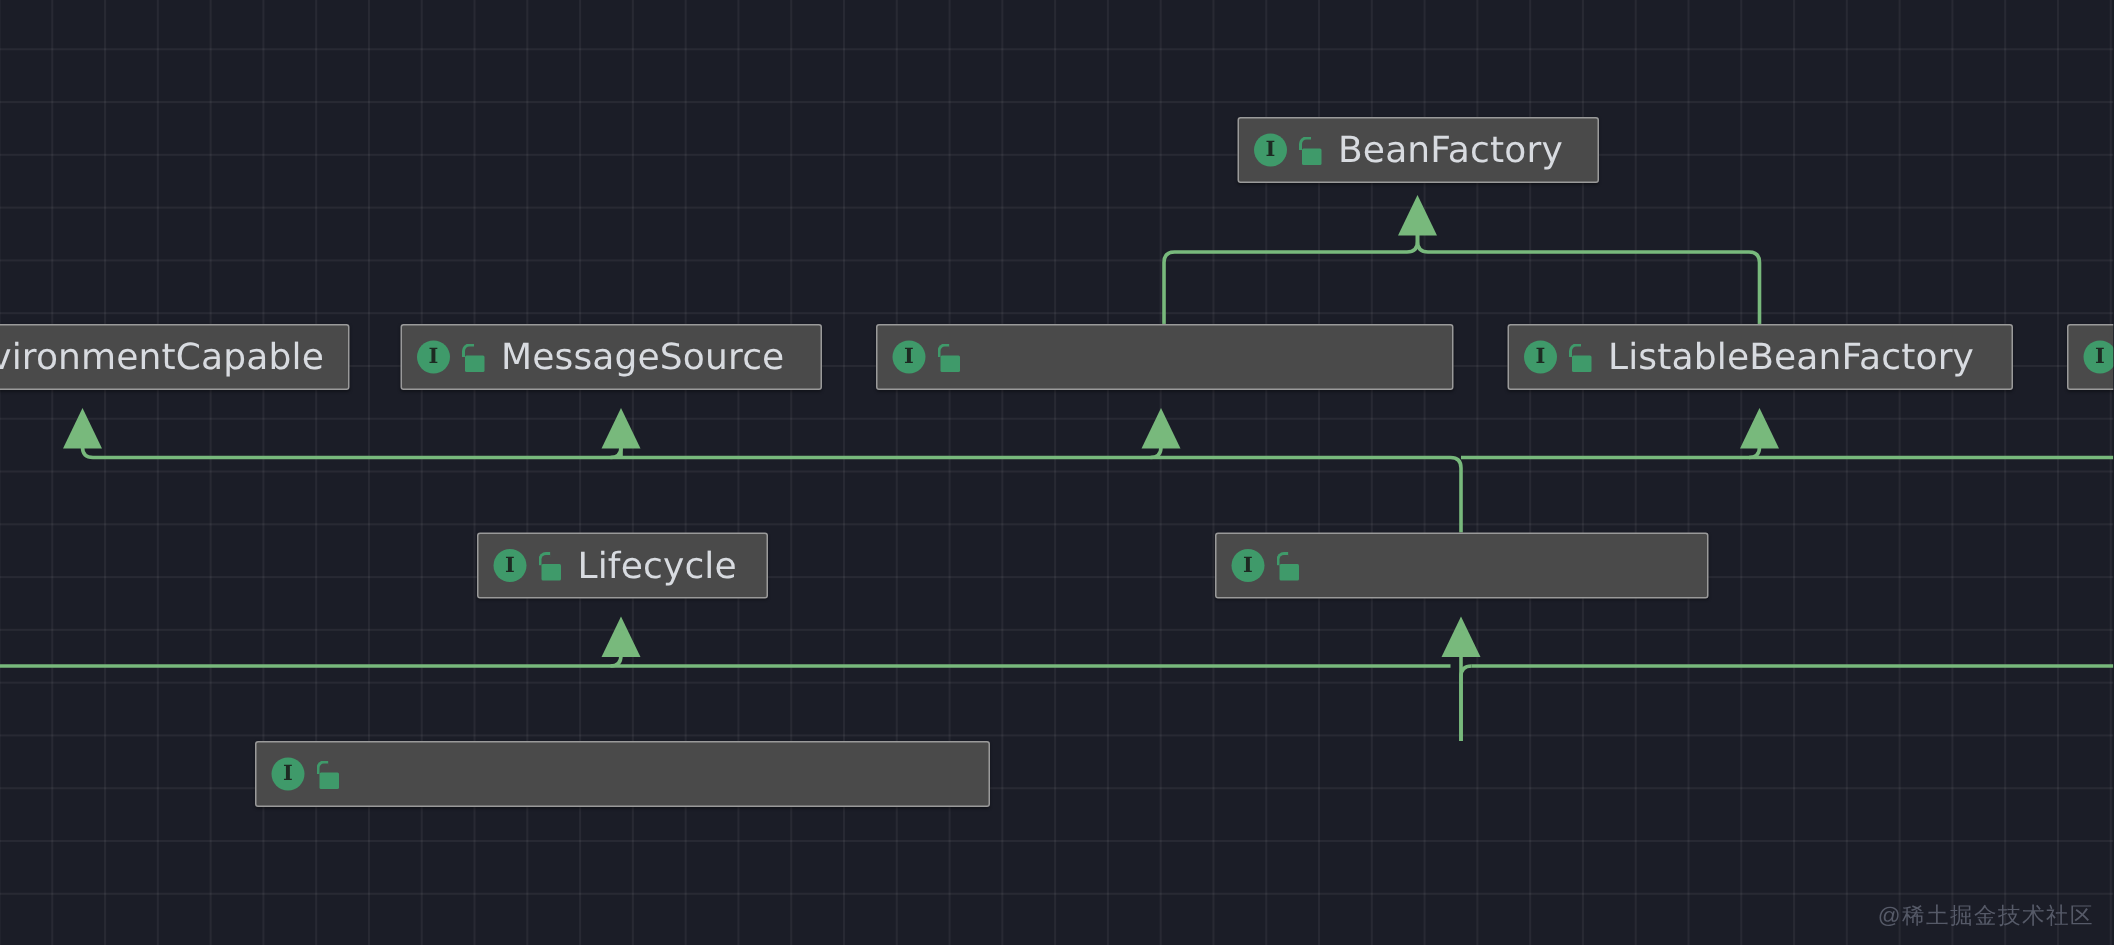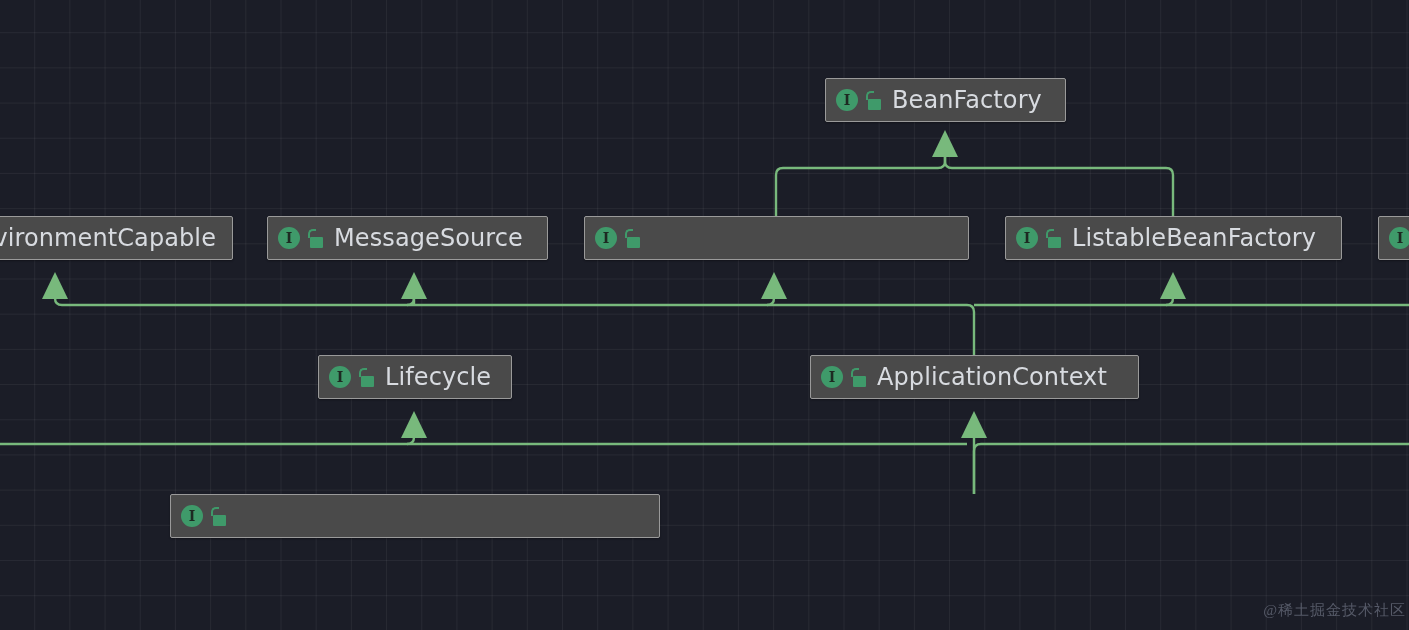--- a/index.html
+++ b/index.html
@@ -96,26 +96,26 @@
     width: 8px;
     height: 9px;
     border: 2px solid #3f9a6a;
     border-bottom: none;
     border-right: none;
     border-top-left-radius: 5px;
     box-sizing: border-box;
   }
   .watermark {
     position: absolute;
-    right: 3px;
+    right: 13px;
     bottom: 10px;
     color: #565a68;
     font-size: 15px;
     letter-spacing: 1px;
-    font-family: Liberation Serif, serif;
+    font-family: Liberation Sans, sans-serif;
     user-select: none;
     text-align: center;
   }
 </style>
 </head>
 <body>
 
 <div id="canvas">
 
   <svg id="edges" viewBox="0 0 1409 630" width="1409" height="630" xmlns="http://www.w3.org/2000/svg">
@@ -234,21 +234,20 @@
 
   <div class="node" style="left:810px; top:355px; width:329px;">
     <span class="iface-icon">
       <span class="disc"></span>
       <span class="serif-i">I</span>
     </span>
     <span class="lock-icon">
       <span class="shackle"></span>
         <span class="body"></span>
     </span>
-    <span class="node-label">ApplicationContext</span>
   </div>
 
   <div class="node" style="left:170px; top:494px; width:490px;">
     <span class="iface-icon">
       <span class="disc"></span>
       <span class="serif-i">I</span>
     </span>
     <span class="lock-icon">
       <span class="shackle"></span>
         <span class="body"></span>

